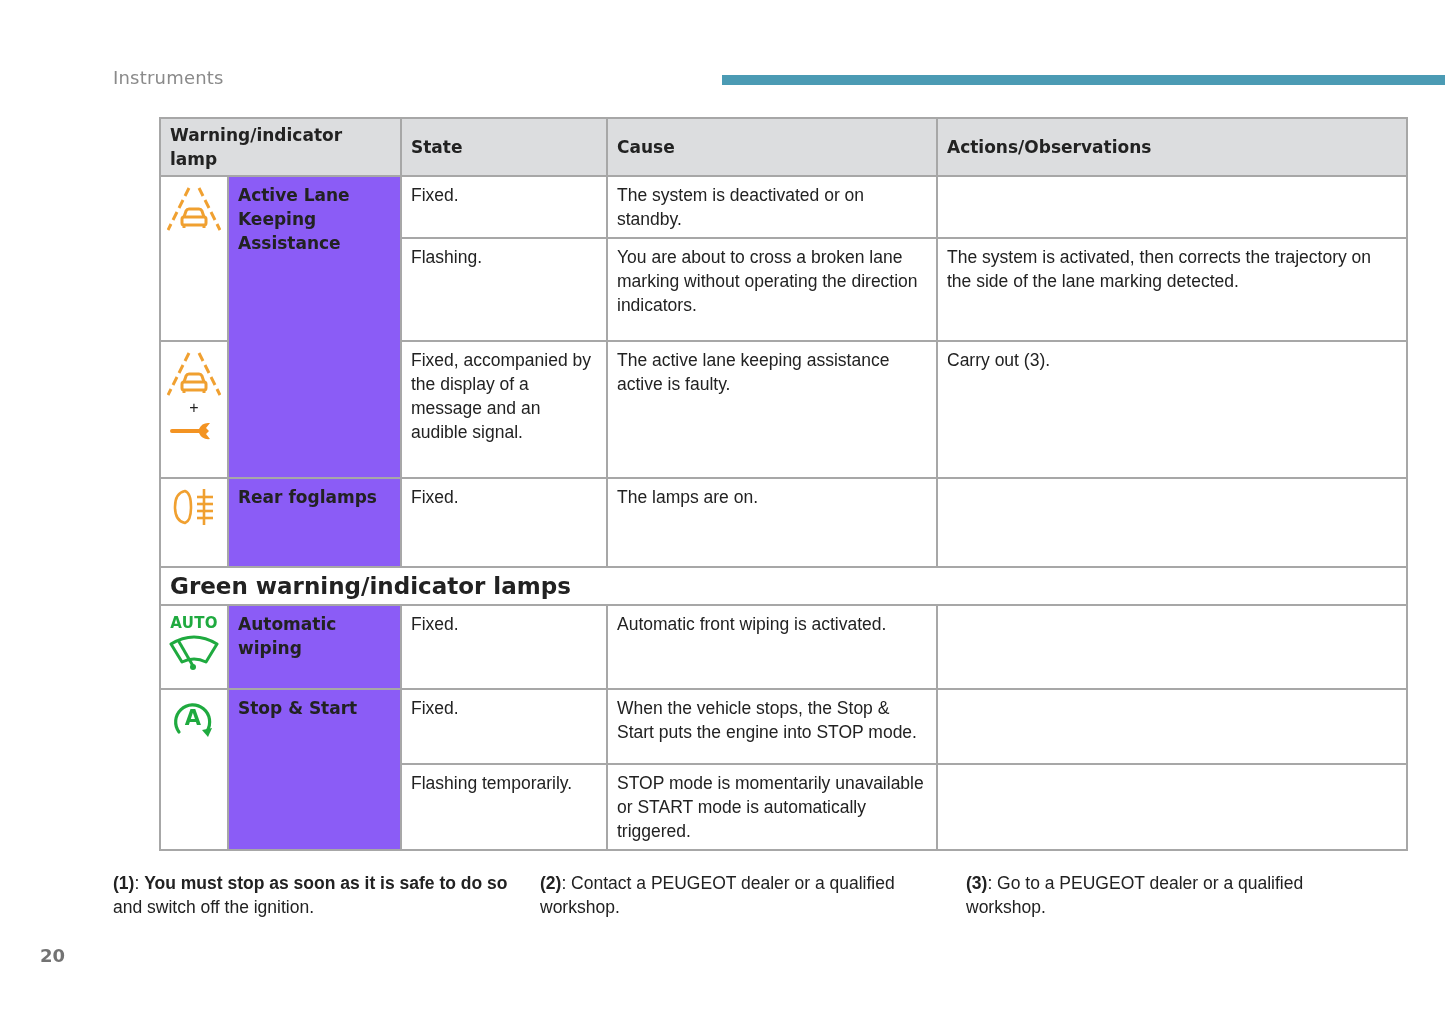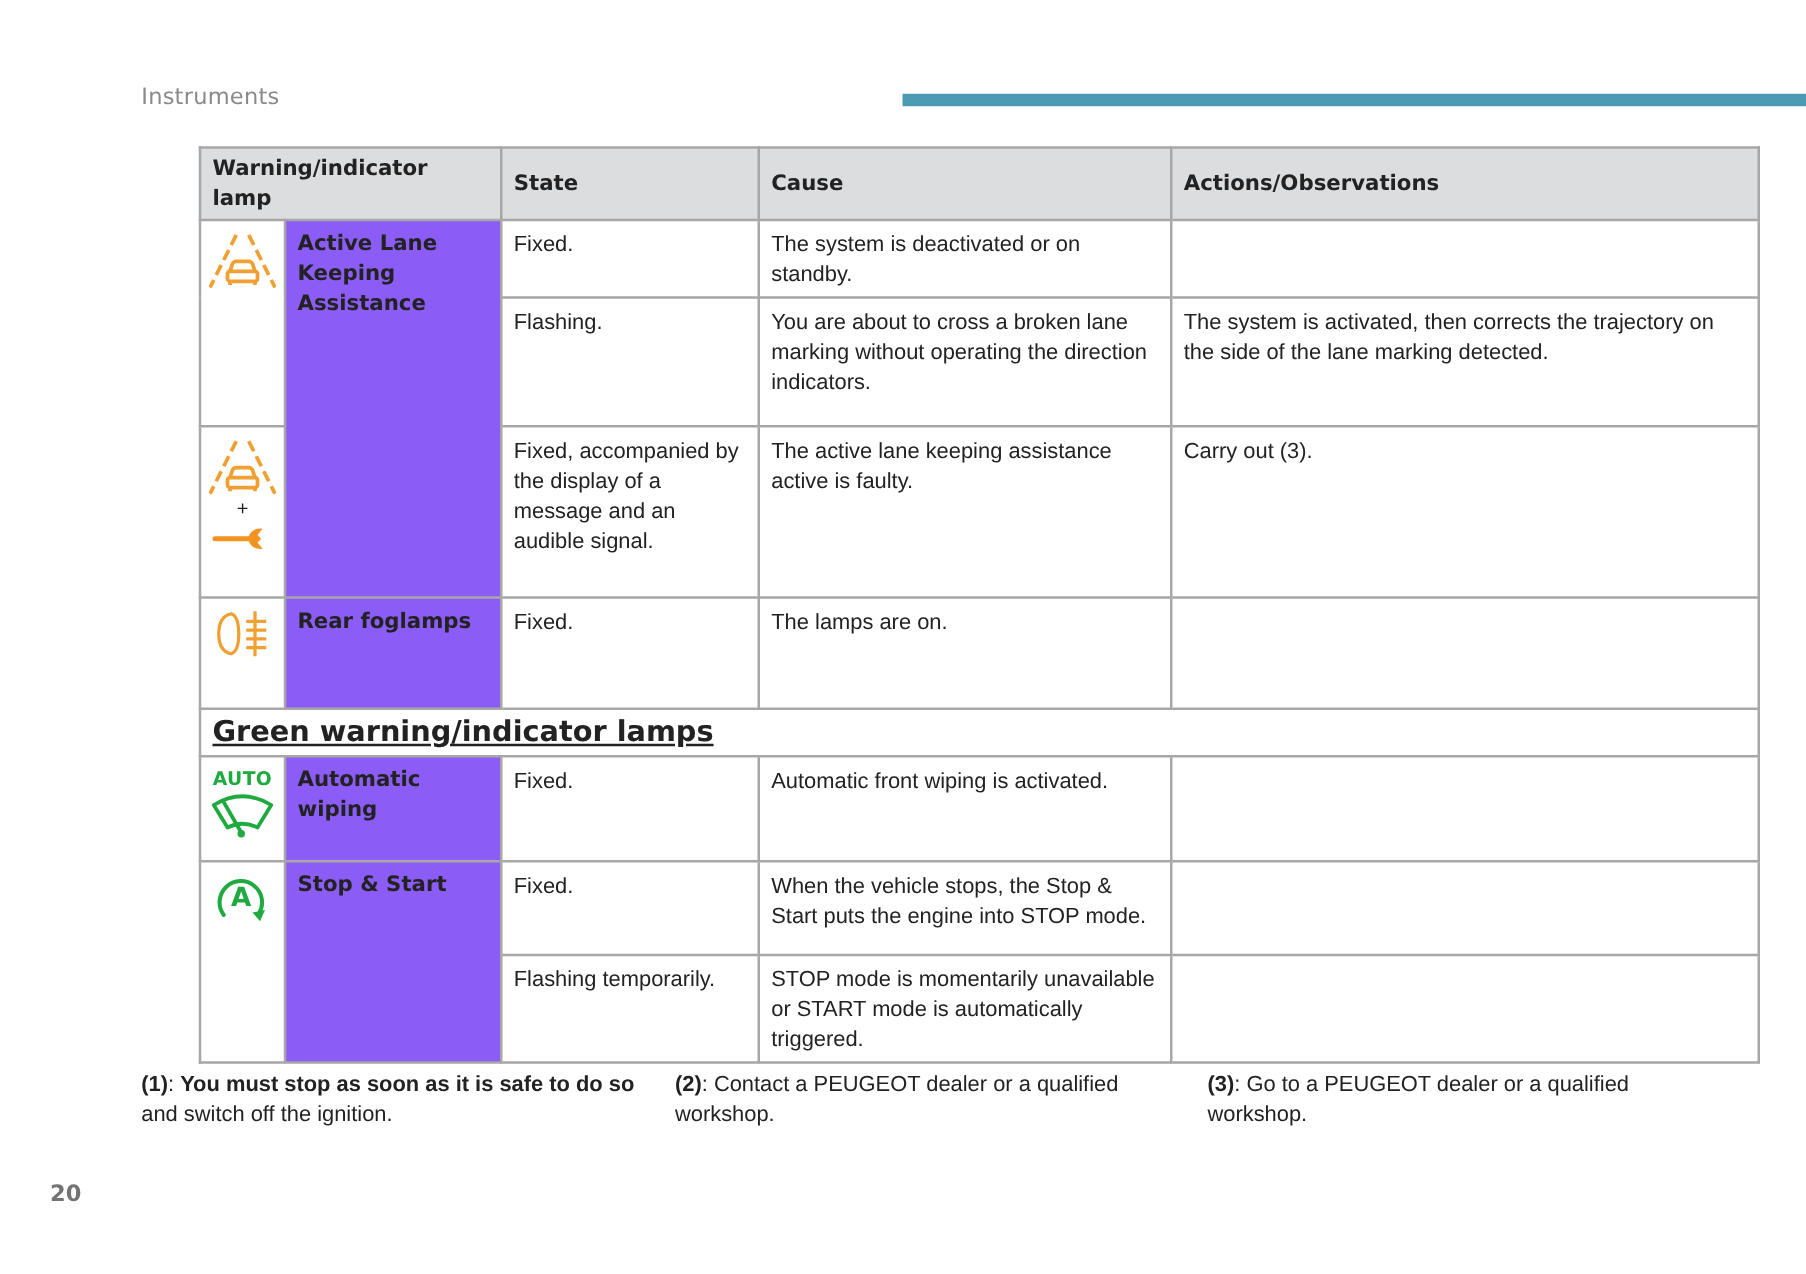--- a/index.html
+++ b/index.html
@@ -33,31 +33,31 @@
     }
     .lamp-name {
       background: #8b5cf6; font-weight: bold;
       font-family: "DejaVu Sans", sans-serif; font-size: 17px;
     }
     .icon-cell { text-align: center !important; padding: 8px 2px !important; }
     .icon-cell svg { display: block; margin: 0 auto; }
     .plus { font-size: 16px; line-height: 20px; margin: 2px 0; display:block; }
     .group-row td {
       font-family: "DejaVu Sans", sans-serif; font-weight: bold;
-      font-size: 23px; padding: 8px 9px; line-height: 26px; text-decoration: underline;
+      font-size: 23px; padding: 8px 9px; line-height: 26px;
     }
     .auto-label {
       color: #1faa3f; font-family: "DejaVu Sans", sans-serif; font-weight: bold;
       font-size: 15px; letter-spacing: 0.3px; display: block; line-height: 18px;
     }
     .footnotes {
       position: absolute; left: 113px; top: 855px; width: 1247px;
       font-size: 17.5px; line-height: 24px;
     }
-    .footnote { position: absolute; top: 0; }
+    .footnote { position: absolute; top: 16px; }
     .fn1 { left: 0; width: 400px; }
     .fn2 { left: 427px; width: 400px; }
     .fn3 { left: 853px; width: 394px; }
     .b { font-weight: bold; }
     .page-number {
       position: absolute; left: 40px; top: 945px;
       font-family: "DejaVu Sans", sans-serif; font-weight: bold;
       font-size: 18px; color: #737373;
     }
   </style>

